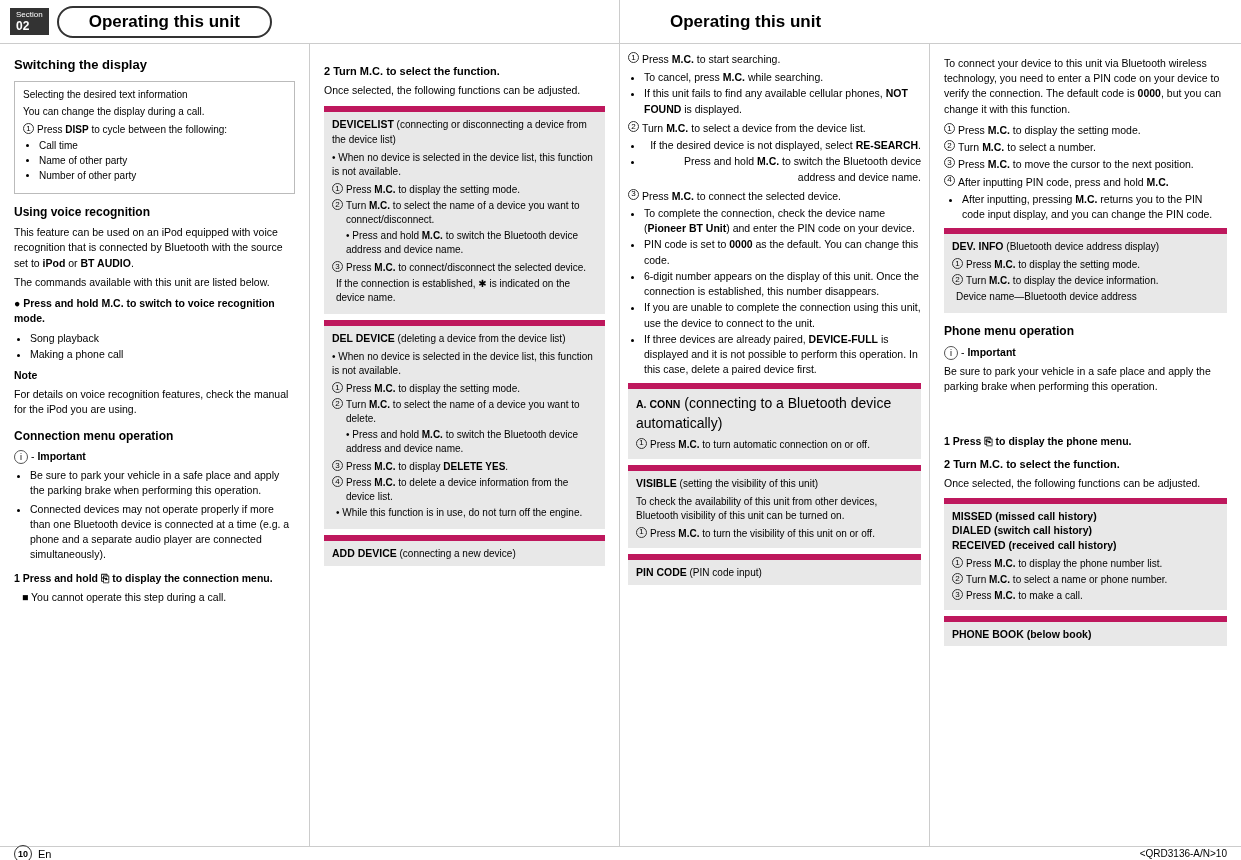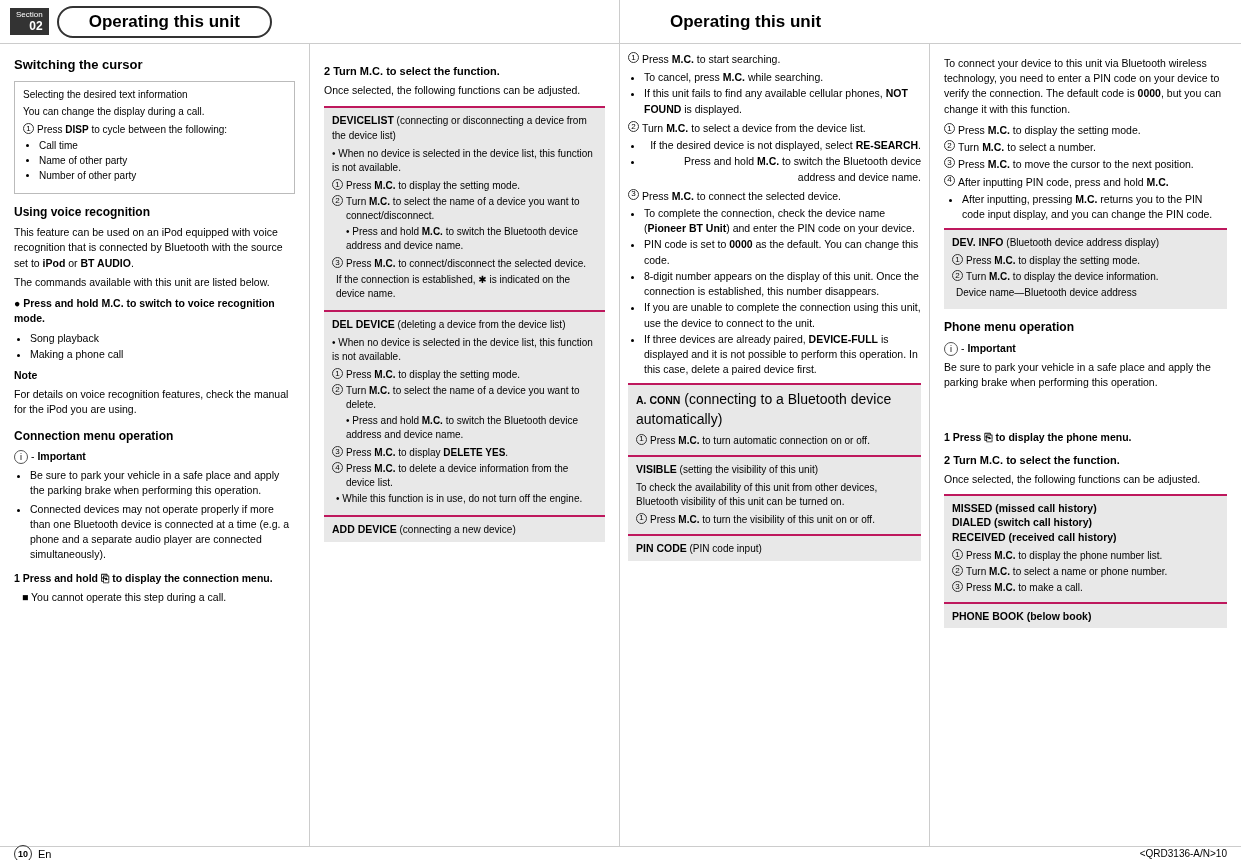--- a/index.html
+++ b/index.html
@@ -40,21 +40,21 @@
       padding-left: 20px;
     }
     .section-badge {
       background: #333;
       color: #fff;
       font-size: 9px;
       padding: 2px 6px;
       margin-right: 8px;
       display: flex;
       flex-direction: column;
-      align-items: flex-end;
+      align-items: flex-start;
       line-height: 1.2;
     }
     .section-badge .section-label {
       font-size: 8px;
     }
     .section-badge .section-num {
       font-size: 12px;
       font-weight: bold;
     }
     .header-title {
@@ -148,22 +148,23 @@
       padding-left: 16px;
       margin-bottom: 4px;
     }
 
     ul li { margin-bottom: 1px; }
 
     .bold { font-weight: bold; }
 
     .section-box {
       background: #e8e8e8;
-      border-top: 2px solid #be185d;
+      border-top: 6px solid #be185d;
       padding: 5px 8px;
+      margin-bottom: 6px;
       font-size: 10.5px;
       font-weight: bold;
       line-height: 1.4;
     }
 
     .section-box .box-content {
       font-weight: normal;
       font-size: 10px;
       margin-top: 4px;
     }
@@ -253,21 +254,21 @@
     </div>
     <div class="header-right">
       <div class="header-title">Operating this unit</div>
     </div>
   </div>
 
   <div class="content">
 
     <div class="col-left">
 
-      <h2 class="section-title">Switching the cursor</h2>
+      <h2 class="section-title">Switching the display</h2>
 
       <div class="info-box">
         <div class="box-header">Selecting the desired text information</div>
         <div>You can change the display during a call.</div>
         <div class="inline-row" style="margin-top:4px;">
           <span class="small-num">1</span>
           <span>Press <span class="bold">DISP</span> to cycle between the following:</span>
         </div>
         <ul>
           <li>Call time</li>
@@ -382,21 +383,21 @@
           <li>Press and hold <span class="bold">M.C.</span> to switch the Bluetooth device address and device name.</li>
         </ul>
 
         <div class="inline-row">
           <span class="small-num">3</span>
           <span>Press <span class="bold">M.C.</span> to connect the selected device.</span>
         </div>
         <ul style="padding-left:16px;margin-bottom:6px;">
           <li>To complete the connection, check the device name (<span class="bold">Pioneer BT Unit</span>) and enter the PIN code on your device.</li>
           <li>PIN code is set to <span class="bold">0000</span> as the default. You can change this code.</li>
-          <li>8-digit number appears on the display of this unit. Once the connection is established, this number disappears.</li>
+          <li>6-digit number appears on the display of this unit. Once the connection is established, this number disappears.</li>
           <li>If you are unable to complete the connection using this unit, use the device to connect to the unit.</li>
           <li>If three devices are already paired, <span class="bold">DEVICE-FULL</span> is displayed and it is not possible to perform this operation. In this case, delete a paired device first.</li>
         </ul>
 
         <div class="section-box">
           <span>A. CONN</span><span style="font-weight:normal;font-size:14px;"> (connecting to a Bluetooth device automatically)</span>
           <div class="box-content">
             <div class="inline-row">
               <span class="small-num">1</span>
               <span>Press <span class="bold">M.C.</span> to turn automatic connection on or off.</span>

